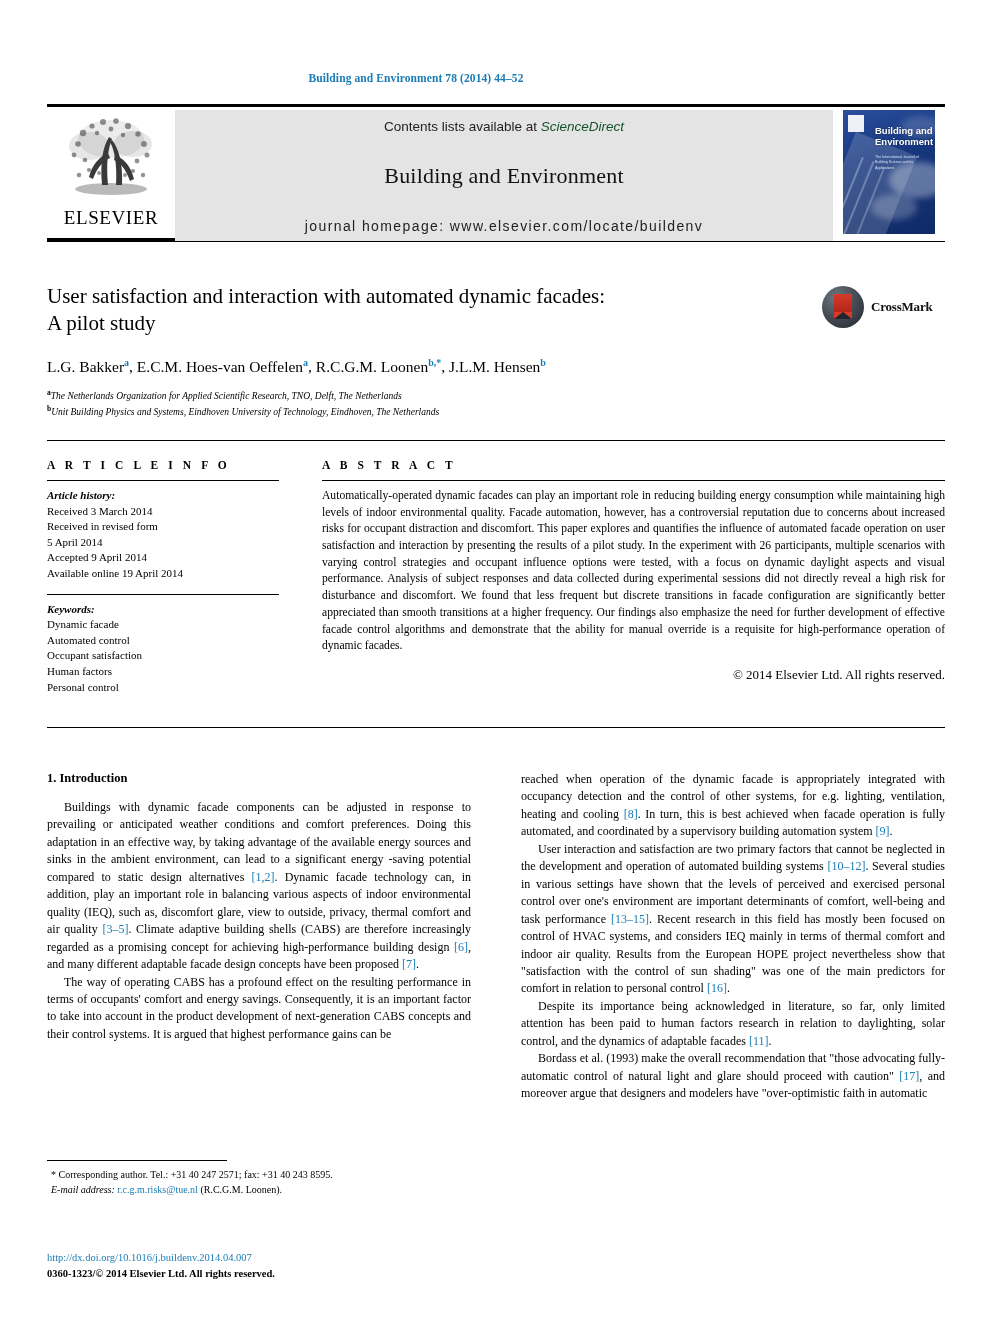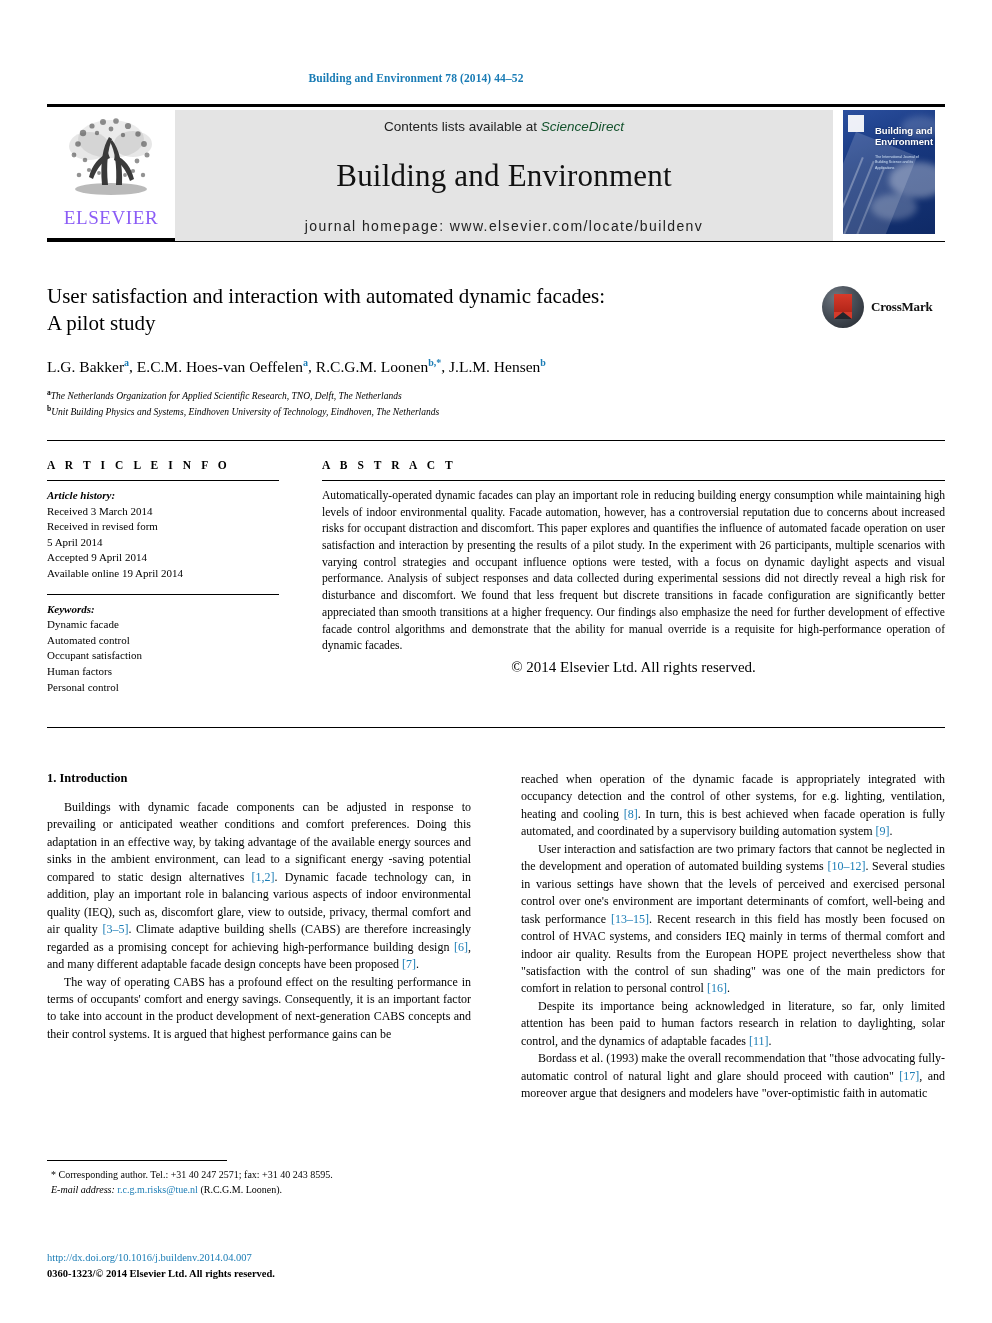--- a/index.html
+++ b/index.html
@@ -59,21 +59,21 @@
     flex-direction: column;
     align-items: center;
     justify-content: flex-start;
     padding-top: 3px;
     box-sizing: border-box;
   }
   .tree-box { width: 104px; height: 94px; }
   .elsevier-word {
     font-family: "Liberation Serif", serif;
     font-size: 19px;
-    color: #8b5cf6;
+    color: #000000;
     letter-spacing: 0.6px;
     line-height: 1;
     margin-top: 1px;
   }
   .masthead-center {
     flex: 1 1 auto;
     background: #e4e4e4;
     display: flex;
     flex-direction: column;
     justify-content: space-between;
@@ -84,21 +84,21 @@
   .contents-line {
     font-size: 13.5px;
     font-family: "Liberation Sans", sans-serif;
     color: #222;
   }
   .contents-line .sd {
     color: #14532d;
     font-style: italic;
   }
   .journal-title {
-    font-size: 31px;
+    font-size: 22px;
     font-family: "Liberation Serif", serif;
     color: #111;
     letter-spacing: 0.2px;
   }
   .homepage-line {
     font-size: 14px;
     font-family: "Liberation Sans", sans-serif;
     color: #222;
     letter-spacing: 1.4px;
   }
@@ -266,23 +266,23 @@
     margin-top: 12px;
     margin-bottom: 7px;
   }
   .abstract-body {
     font-size: 11.6px;
     line-height: 1.44;
     text-align: justify;
     color: #000;
   }
   .copyline {
-    text-align: center;
-    font-size: 15px;
-    margin-top: 4px;
+    text-align: right;
+    font-size: 13px;
+    margin-top: 12px;
   }
   .rule-bottom {
     position: absolute;
     left: 47px; top: 727px;
     width: 898px;
     border-top: 1.5px solid #000;
   }
 
   
   .body-left {

